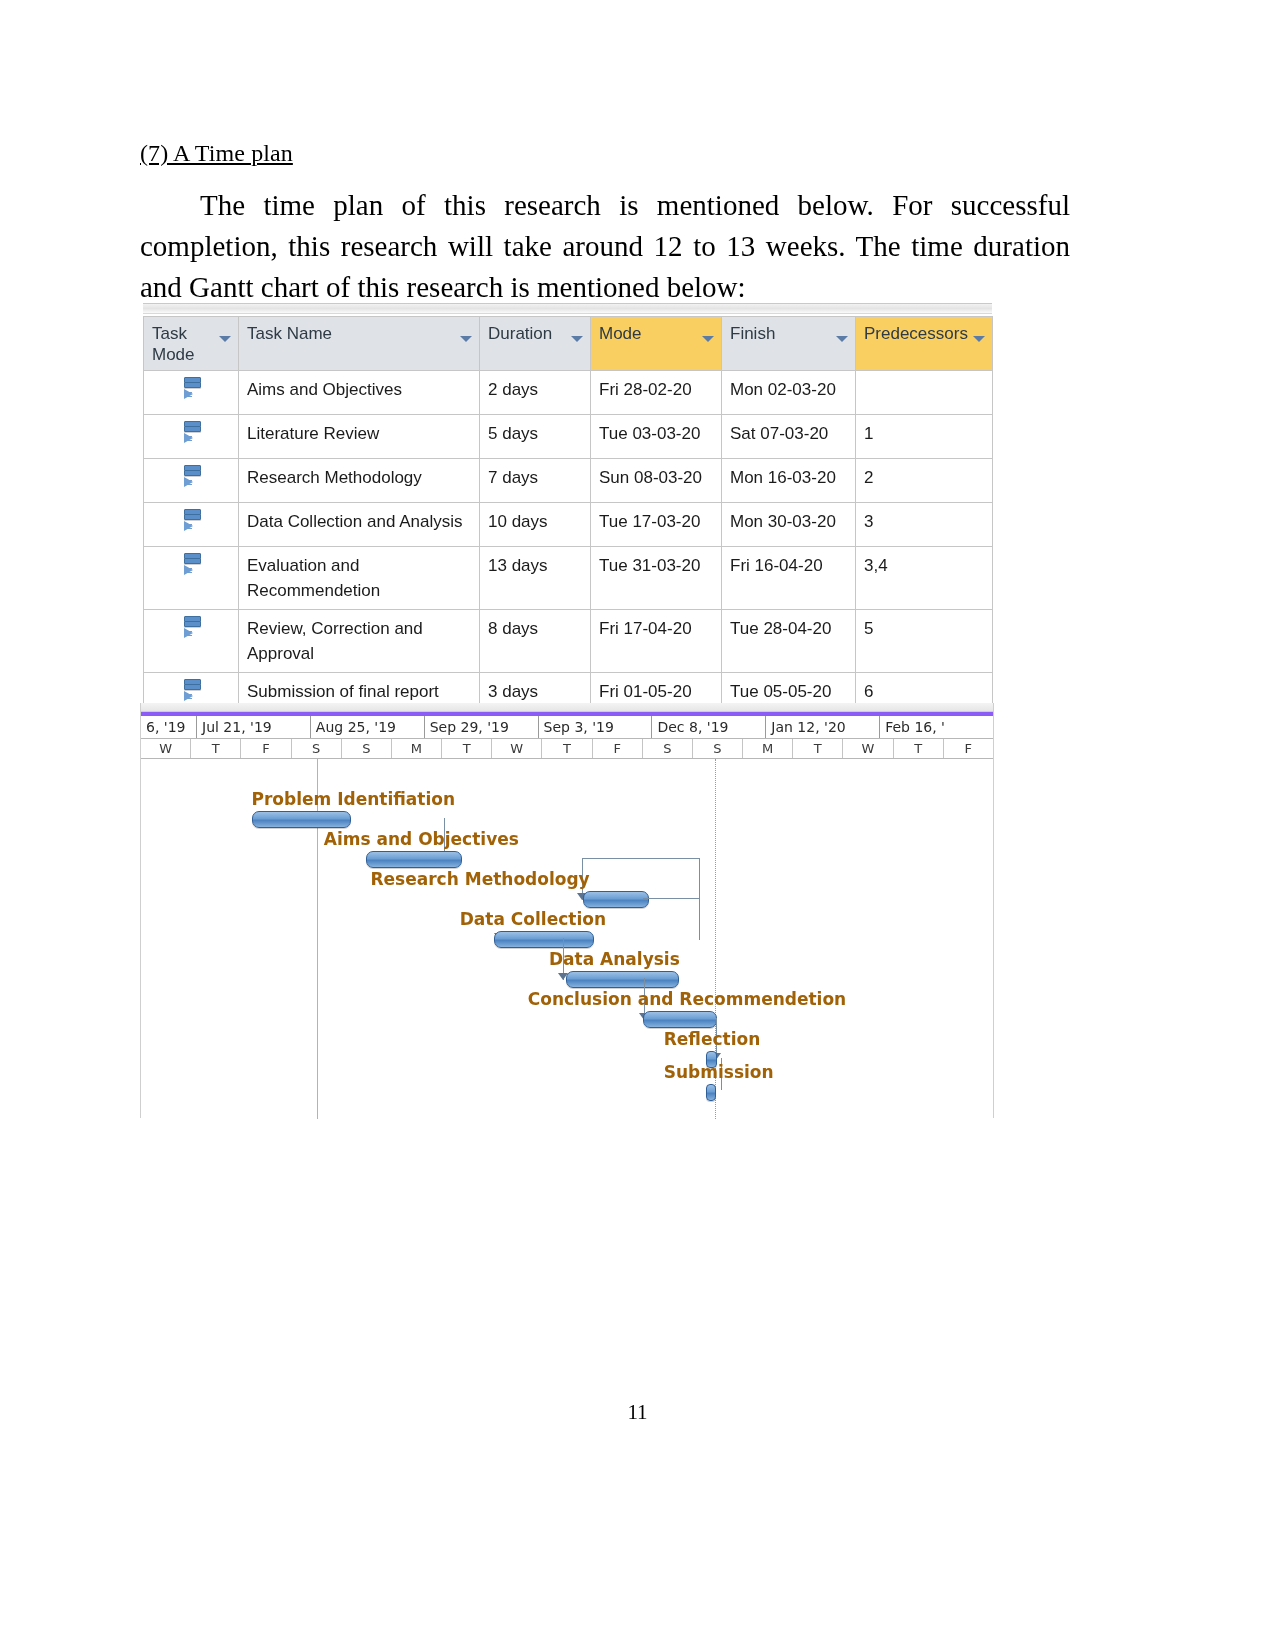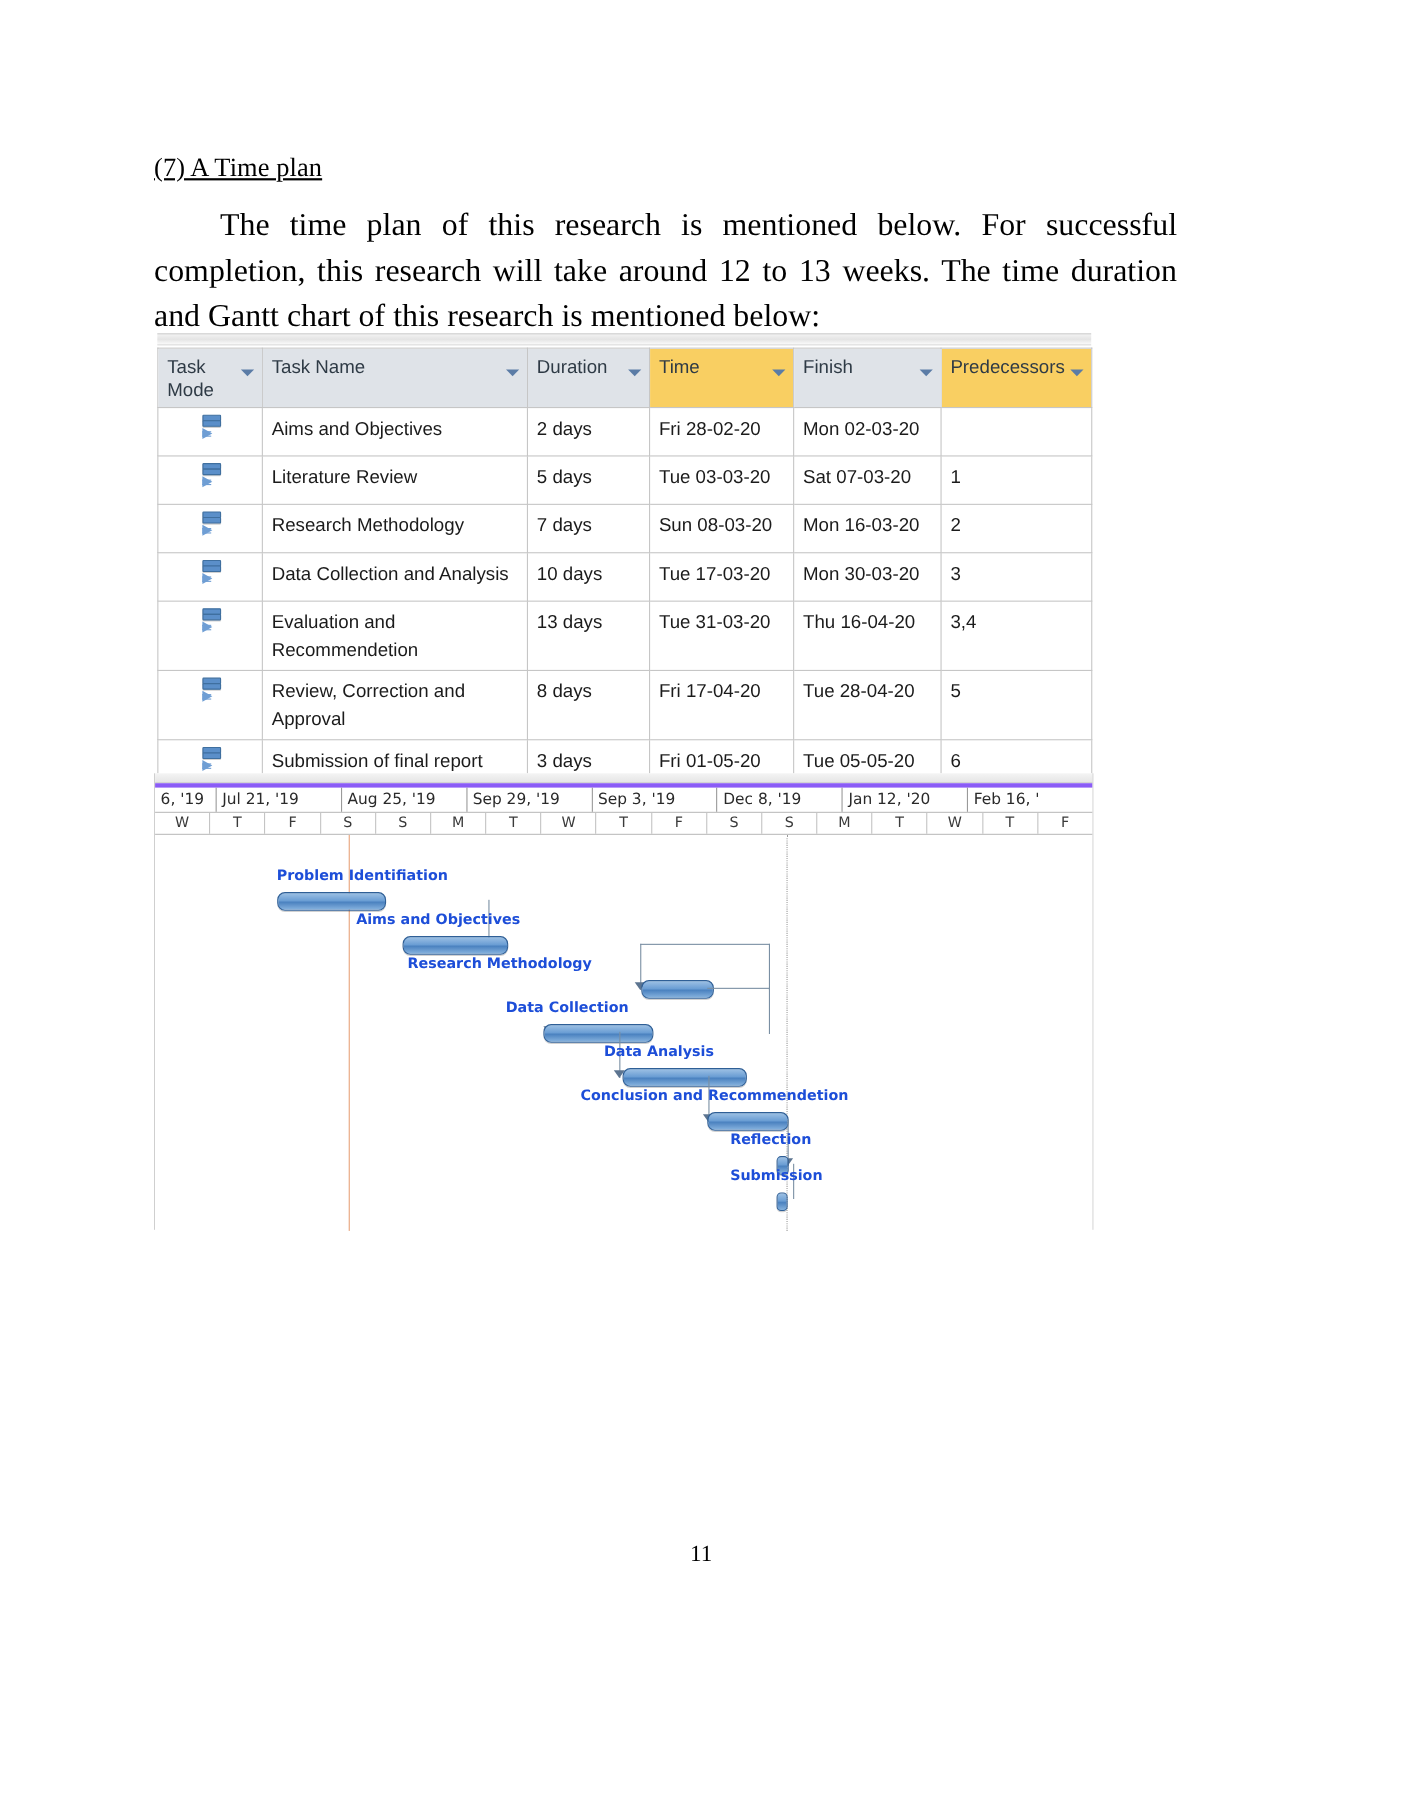--- a/index.html
+++ b/index.html
@@ -194,22 +194,22 @@
     border:1px solid #2f5f96;
     border-radius:7px;
     background:linear-gradient(to bottom,#9cc0e4 0%,#6b9ed4 45%,#4b82c0 55%,#86b2de 100%);
     box-shadow:0 1px 0 rgba(0,0,0,.18);
   }
   .bar.tiny{ border-radius:4px; }
   .blabel{
     position:absolute;
     font-family:"DejaVu Sans", sans-serif;
     font-weight:bold;
-    font-size:13px;
-    color:#1d4ed8;
+    font-size:17px;
+    color:#a16207;
     white-space:nowrap;
   }
   .link{
     position:absolute;
     border-color:#7a8fa3;
     border-style:solid;
     border-width:0;
   }
   .link.v{ border-left-width:1.5px; }
   .link.h{ border-top-width:1.5px; }
@@ -259,21 +259,21 @@
           </th>
           <th>
             <span class="th-inner">Task Name</span>
             <span class="filter-arrow"></span>
           </th>
           <th>
             <span class="th-inner">Duration</span>
             <span class="filter-arrow"></span>
           </th>
           <th class="hl">
-            <span class="th-inner">Time</span>
+            <span class="th-inner">Mode</span>
             <span class="filter-arrow"></span>
           </th>
           <th>
             <span class="th-inner">Finish</span>
             <span class="filter-arrow"></span>
           </th>
           <th class="hl">
             <span class="th-inner">Predecessors</span>
             <span class="filter-arrow"></span>
           </th>
@@ -310,21 +310,21 @@
           <td>10 days</td>
           <td>Tue 17-03-20</td>
           <td>Mon 30-03-20</td>
           <td>3</td>
         </tr>
         <tr>
           <td class="taskmode"><span class="tm-icon"><i class="bar"></i><i class="bar bar2"></i><i class="arrtail"></i><i class="arr"></i></span></td>
           <td class="name-cell">Evaluation and Recommendetion</td>
           <td>13 days</td>
           <td>Tue 31-03-20</td>
-          <td>Thu 16-04-20</td>
+          <td>Fri 16-04-20</td>
           <td>3,4</td>
         </tr>
         <tr>
           <td class="taskmode"><span class="tm-icon"><i class="bar"></i><i class="bar bar2"></i><i class="arrtail"></i><i class="arr"></i></span></td>
           <td class="name-cell">Review, Correction and Approval</td>
           <td>8 days</td>
           <td>Fri 17-04-20</td>
           <td>Tue 28-04-20</td>
           <td>5</td>
         </tr>

